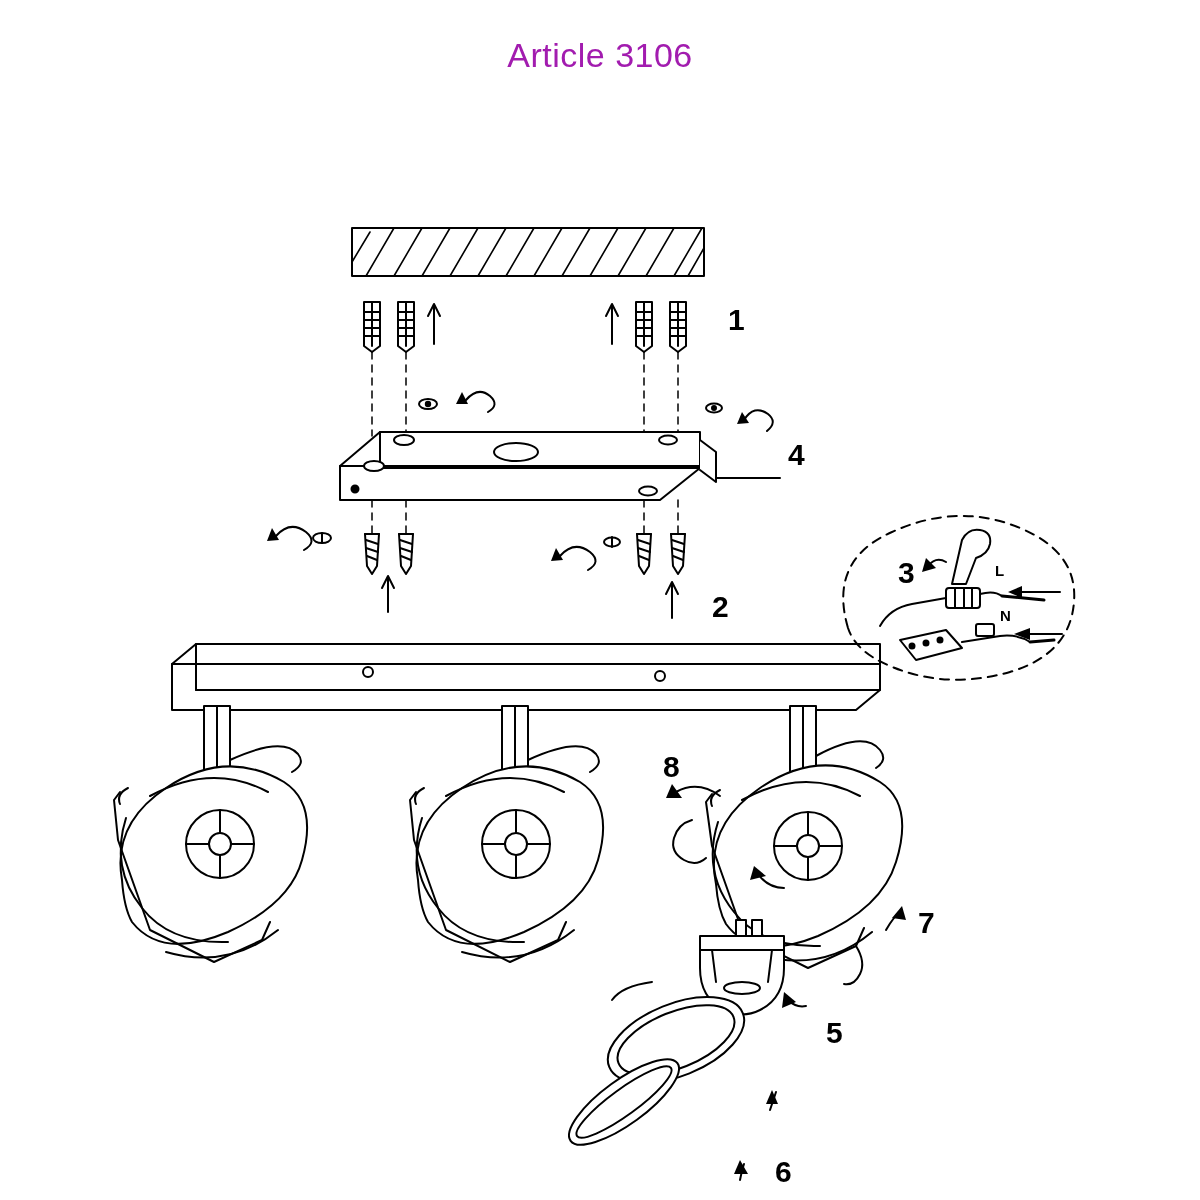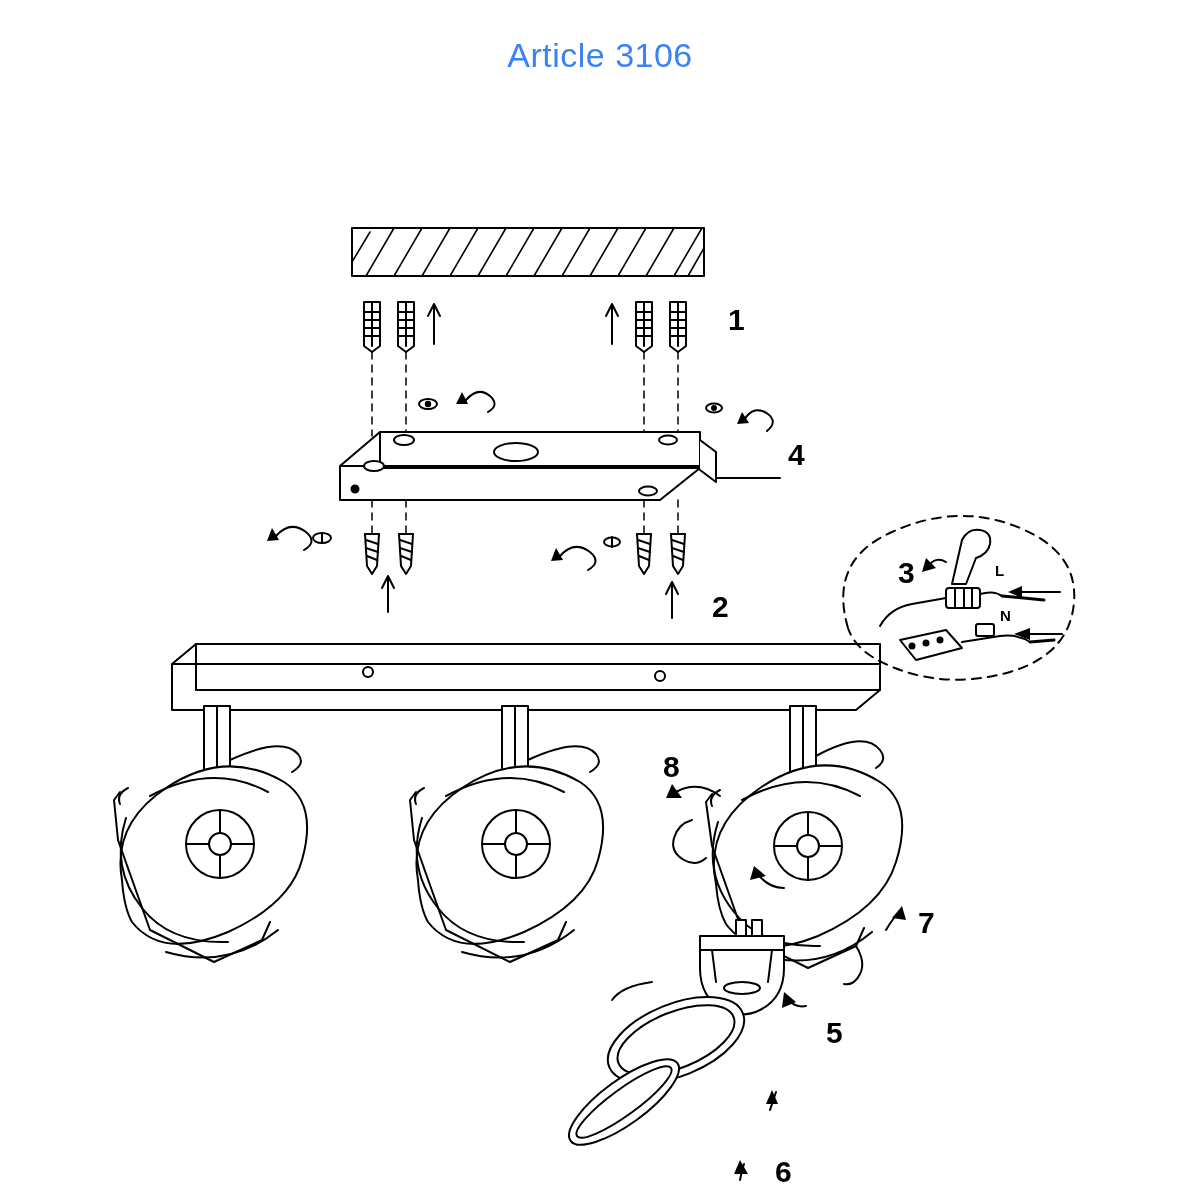--- a/index.html
+++ b/index.html
@@ -22,21 +22,21 @@
   }
   #title {
     position: absolute;
     top: 36px;
     left: 0;
     width: 1200px;
     text-align: center;
     font-size: 34px;
     font-weight: 400;
     letter-spacing: 0.5px;
-    color: #3b82f6;
+    color: #a21caf;
   }
   .step-num {
     position: absolute;
     font-size: 30px;
     font-weight: 700;
     color: #000;
     line-height: 1;
   }
   .term-label {
     position: absolute;

